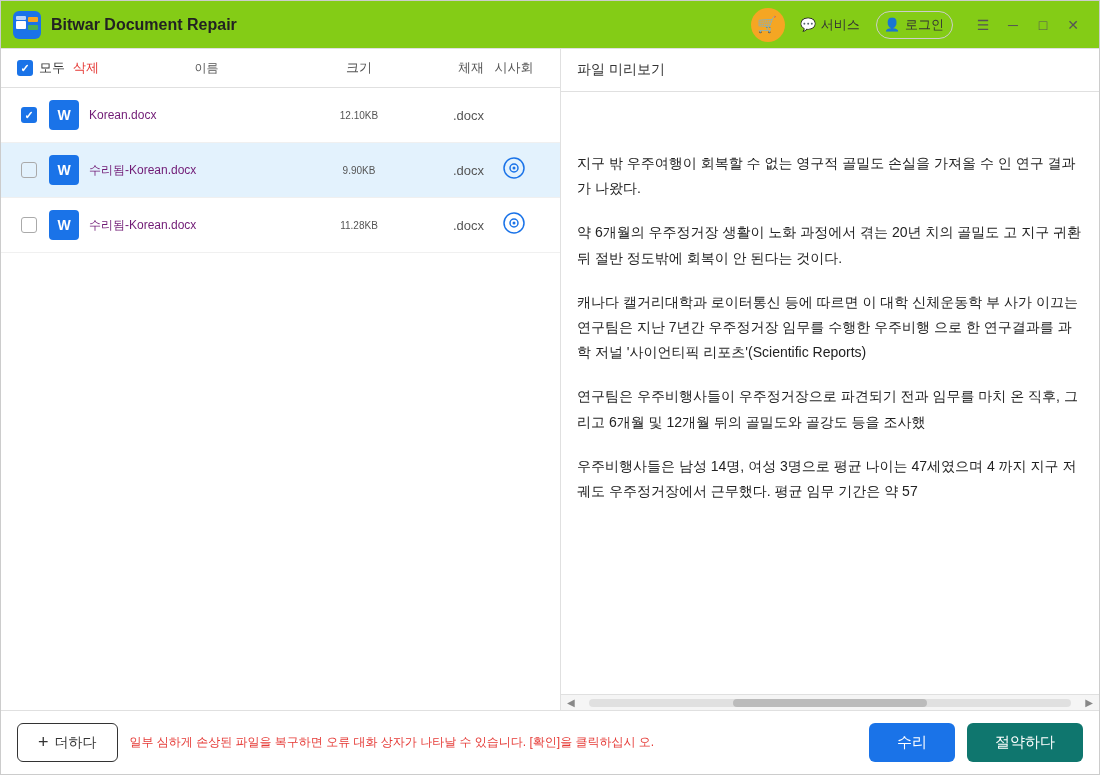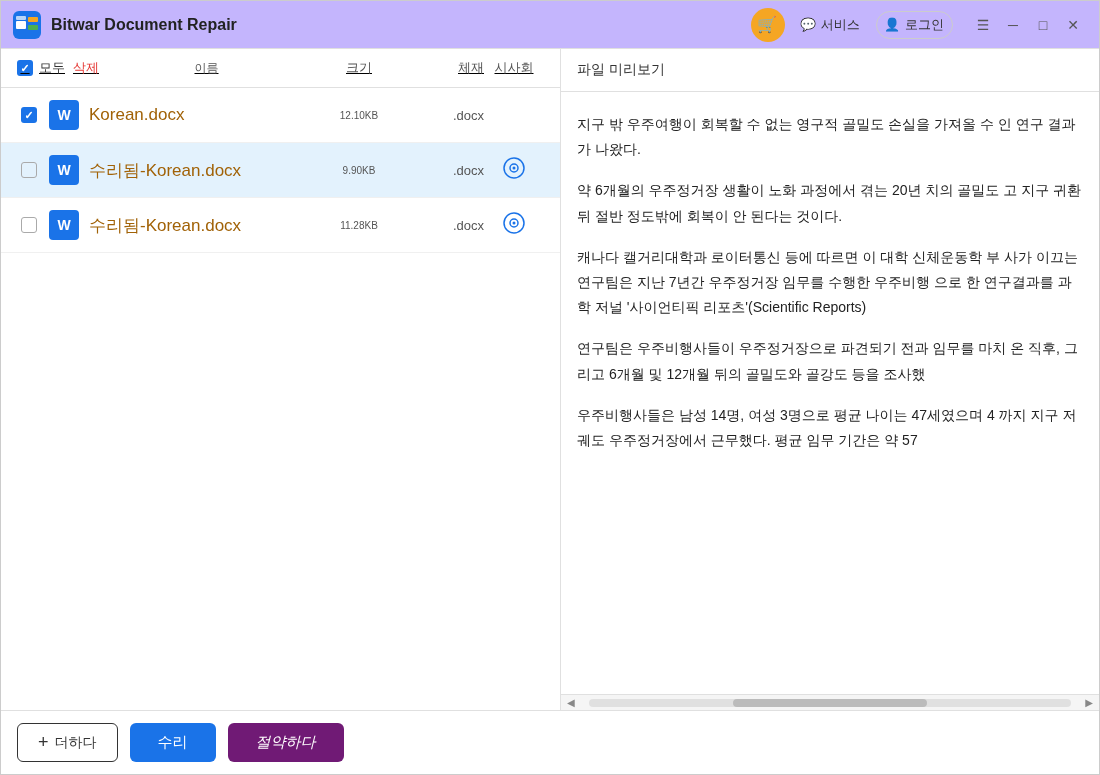--- a/index.html
+++ b/index.html
@@ -12,21 +12,21 @@
       border: 1px solid #ccc;
       display: flex;
       flex-direction: column;
     }
 
     
     .titlebar {
       display: flex;
       align-items: center;
       padding: 8px 12px;
-      background: #c4b5fd;
+      background: #84cc16;
       border-bottom: 1px solid #e0e0e0;
       height: 48px;
       flex-shrink: 0;
     }
     .titlebar-logo {
       width: 28px;
       height: 28px;
       margin-right: 10px;
     }
     .titlebar-title {
@@ -96,21 +96,20 @@
     }
 
     
     .table-header {
       display: flex;
       align-items: center;
       padding: 10px 16px;
       border-bottom: 1px solid #e0e0e0;
       background: #fff;
       flex-shrink: 0;
-      text-decoration: underline;
     }
     .header-check {
       display: flex; align-items: center; gap: 6px;
       margin-right: 8px;
     }
     .checkbox-blue {
       width: 16px; height: 16px;
       background: #1a73e8;
       border-radius: 3px;
       display: flex; align-items: center; justify-content: center;
@@ -161,22 +160,22 @@
       border-radius: 4px;
       display: flex; align-items: center; justify-content: center;
       color: #fff;
       font-size: 14px;
       font-weight: bold;
       margin-right: 10px;
       flex-shrink: 0;
     }
     .file-name {
       flex: 1;
-      font-size: 17px;
-      color: #a16207;
+      font-size: 12px;
+      color: #701a75;
     }
     .file-size {
       width: 90px;
       font-size: 10px;
       color: #555;
       text-align: center;
     }
     .file-type {
       width: 80px;
       font-size: 13px;
@@ -189,38 +188,40 @@
       color: #1a73e8;
       font-size: 18px;
     }
 
     
     .right-panel {
       flex: 1;
       display: flex;
       flex-direction: column;
       overflow: hidden;
+      gap: 20px;
     }
     .preview-header {
       padding: 12px 16px;
       font-size: 14px;
       color: #333;
       border-bottom: 1px solid #e0e0e0;
       flex-shrink: 0;
     }
     .preview-content {
       flex: 1;
       overflow: auto;
       padding: 20px 16px;
       font-size: 14px;
       line-height: 1.8;
       color: #222;
     }
     .preview-content p {
       margin-bottom: 16px;
+      margin-top: 19px;
     }
     .preview-scrollbar-x {
       height: 16px;
       border-top: 1px solid #e0e0e0;
       display: flex; align-items: center;
       background: #f5f5f5;
       flex-shrink: 0;
     }
     .scrollbar-track {
       flex: 1;
@@ -283,23 +284,22 @@
       font-weight: 500;
       cursor: pointer;
       white-space: nowrap;
       flex-shrink: 0;
     }
     .repair-btn {
       background: #1a73e8;
       color: #fff;
     }
     .save-btn {
-      background: #701a75;
+      background: #0f766e;
       color: #fff;
-      font-style: italic;
     }
   </style>
 </head>
 <body>
 
 <div class="titlebar">
 
   <svg class="titlebar-logo" viewBox="0 0 28 28">
     <rect width="28" height="28" rx="6" fill="#1a73e8"></rect>
     <rect x="3" y="10" width="10" height="8" rx="1" fill="#fff"></rect>
@@ -404,15 +404,16 @@
     </div>
   </div>
 
 </div>
 
 <div class="bottom-bar">
   <button class="add-btn">
     <span class="plus">+</span>
     <span>더하다</span>
   </button>
+  <div class="warning-text">일부 심하게 손상된 파일을 복구하면 오류 대화 상자가 나타날 수 있습니다. [확인]을 클릭하십시 오.</div>
   <button class="action-btn repair-btn">수리</button>
   <button class="action-btn save-btn">절약하다</button>
 </div>
 
 </body></html>

